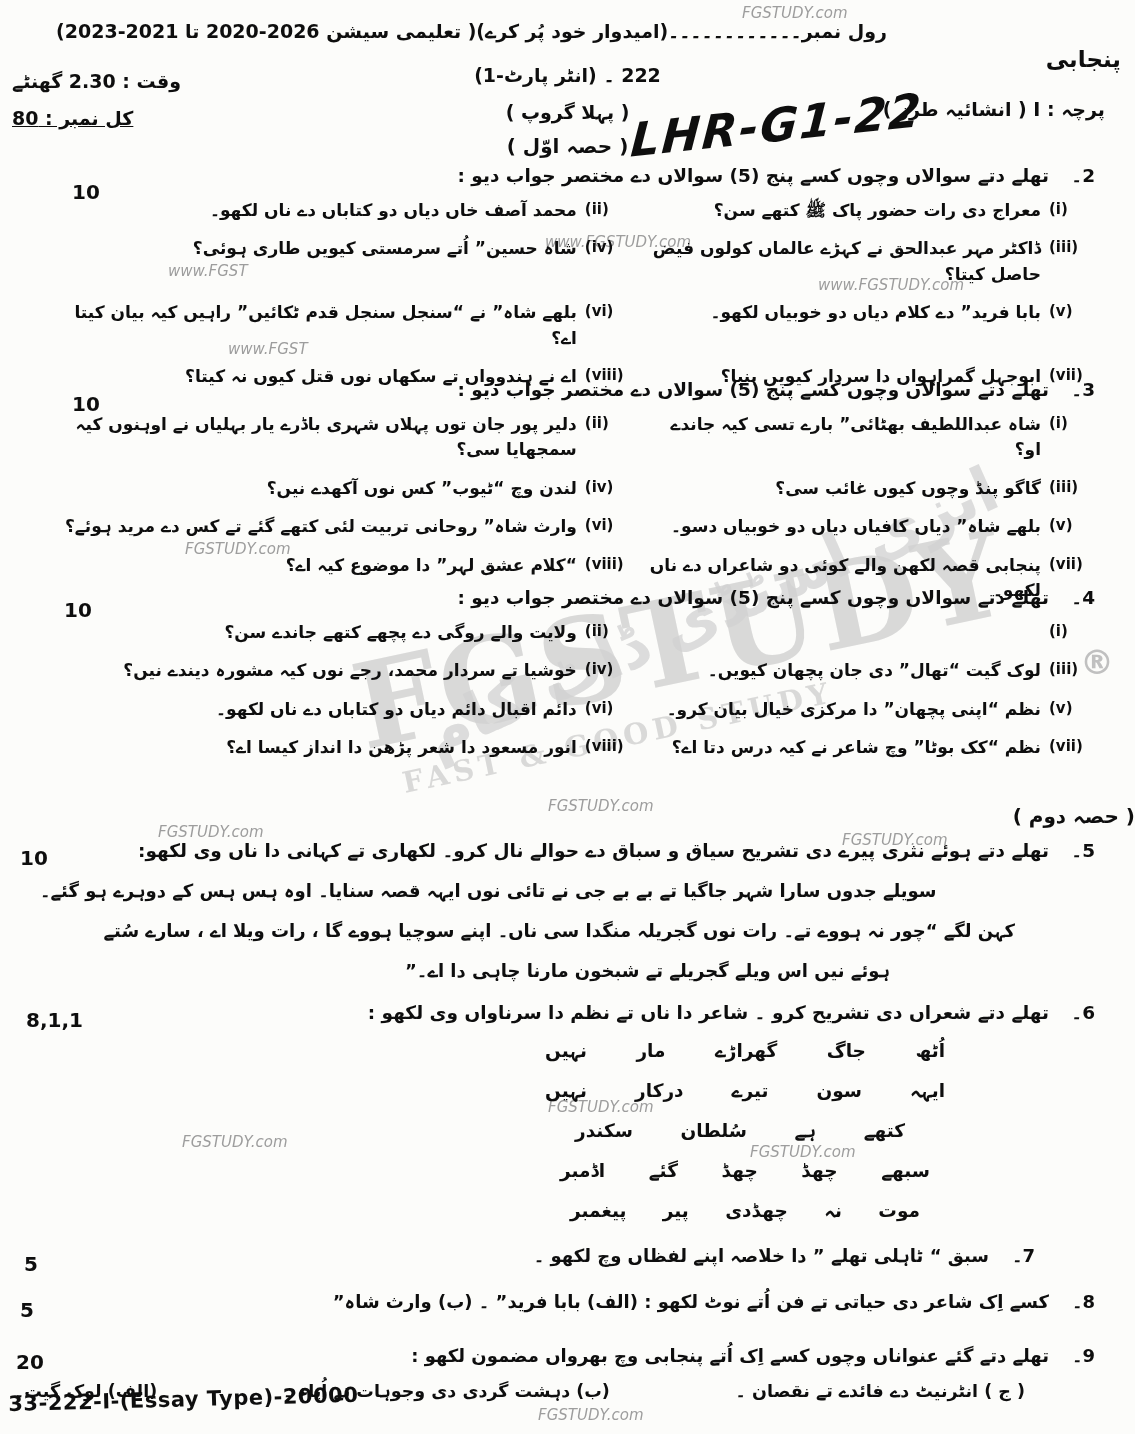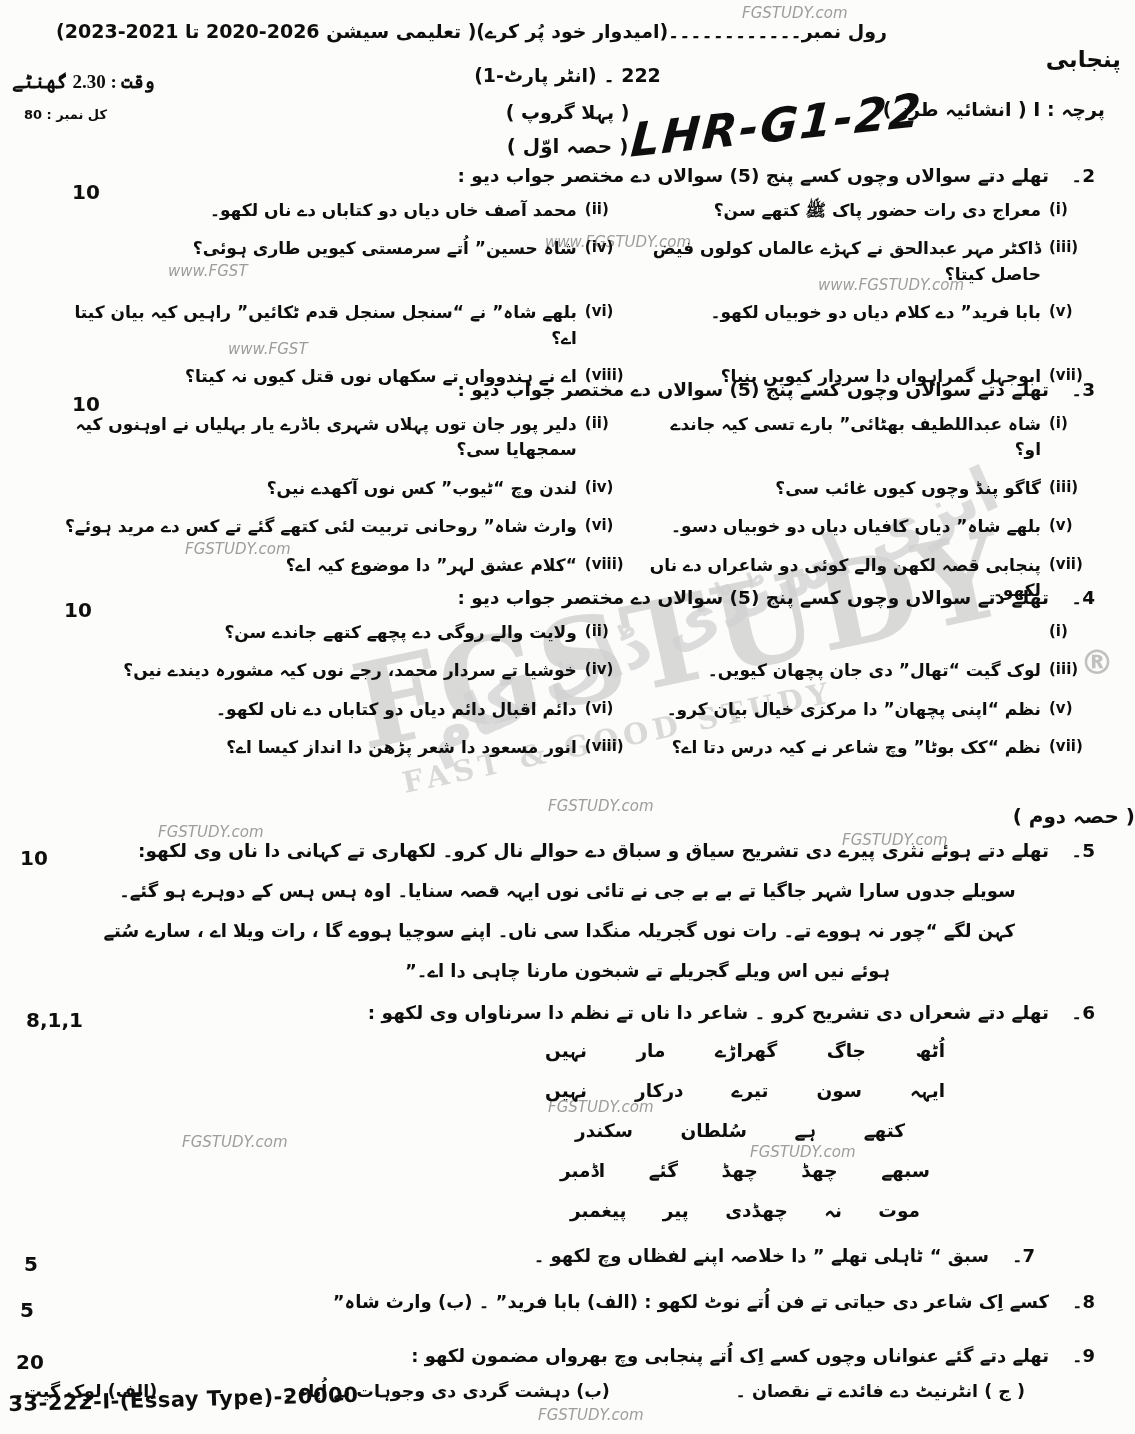--- a/index.html
+++ b/index.html
@@ -20,44 +20,44 @@
   .wm-brand .tag{font-size:29px;font-weight:bold;letter-spacing:5px;margin-top:6px;}
   .wm-reg{position:absolute;top:642px;left:1080px;font-size:34px;color:#c0c0c0;z-index:0;direction:ltr;}
   .wm-urdu{
     position:absolute;top:575px;left:400px;font-size:62px;color:#d2d2d2;opacity:.75;
     transform:rotate(-24deg);z-index:0;white-space:nowrap;
   }
   
   .roll{top:20px;right:248px;font-size:19px;white-space:nowrap;z-index:2;}
   .subject{top:46px;right:14px;font-size:23px;z-index:2;}
   .codeline{top:64px;left:0;right:0;text-align:center;font-size:19px;z-index:2;}
-  .timeline{top:70px;left:12px;font-size:19px;direction:rtl;z-index:2;font-family:Liberation Serif, serif;}
+  .timeline{top:70px;left:12px;font-size:19px;direction:rtl;z-index:2;}
   .paperline{top:98px;right:30px;font-size:19px;z-index:2;}
   .groupline{top:101px;left:0;right:0;text-align:center;font-size:19px;z-index:2;}
-  .totalline{top:107px;left:24px;font-size:13px;z-index:2;}
+  .totalline{top:107px;left:12px;font-size:19px;z-index:2;text-decoration:underline;}
   .sectionone{top:134px;left:0;right:0;text-align:center;font-size:20px;z-index:2;}
   .handwrite{
     top:98px;left:630px;font-size:46px;font-style:italic;letter-spacing:2px;
     transform:rotate(-6deg) skewX(-10deg);z-index:2;direction:ltr;
   }
   
   .qblock{position:absolute;right:40px;width:1055px;z-index:2;}
   .qhead{display:flex;gap:10px;font-size:18.5px;line-height:1.4;}
   .qno{min-width:36px;}
   .qrows{margin-top:9px;}
   .qrow{display:flex;margin-bottom:13px;}
   .qitem{display:flex;gap:8px;font-size:17px;line-height:1.5;padding-left:14px;box-sizing:border-box;}
   .qitem .n{direction:ltr;min-width:46px;font-size:15px;}
   .col-r{width:44%;}
   .col-l{width:56%;}
   .mark{position:absolute;font-size:20px;direction:ltr;z-index:2;}
   
   .part2{top:804px;left:0;right:0;text-align:right;font-size:20px;z-index:2;position:absolute;}
   .q5 .pline{font-size:18px;line-height:1.45;margin-top:14px;}
-  .q5 .l1{text-align:center;}
+  .q5 .l1{text-align:left;}
   .q5 .l2{margin-right:80px;}
   .q5 .l3{text-align:center;margin-left:160px;}
   .verse{width:400px;margin:14px 150px 0 0;}
   .vrow{display:flex;justify-content:space-between;font-size:18.5px;margin-bottom:19px;}
   .oneline{display:flex;gap:10px;font-size:18px;line-height:1.4;}
   .topics{position:absolute;top:1381px;left:14px;right:110px;display:flex;direction:ltr;
           justify-content:space-between;font-size:17.5px;z-index:2;}
   .topics span{direction:rtl;}
   .footer{
     position:absolute;top:1392px;left:8px;font-size:21px;direction:ltr;

